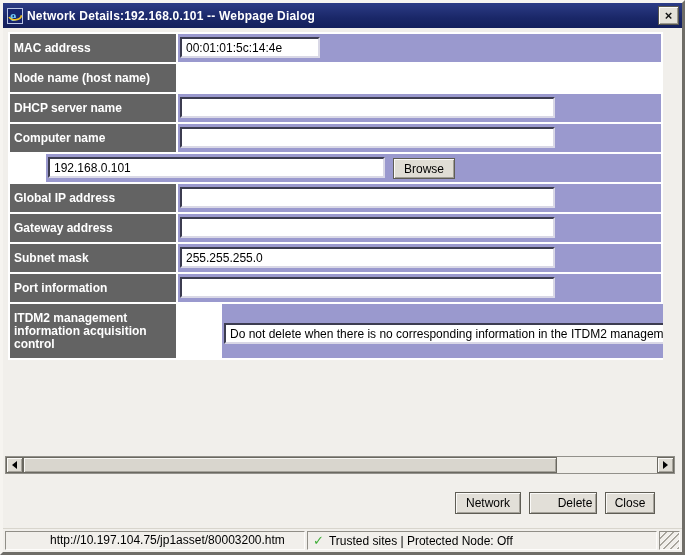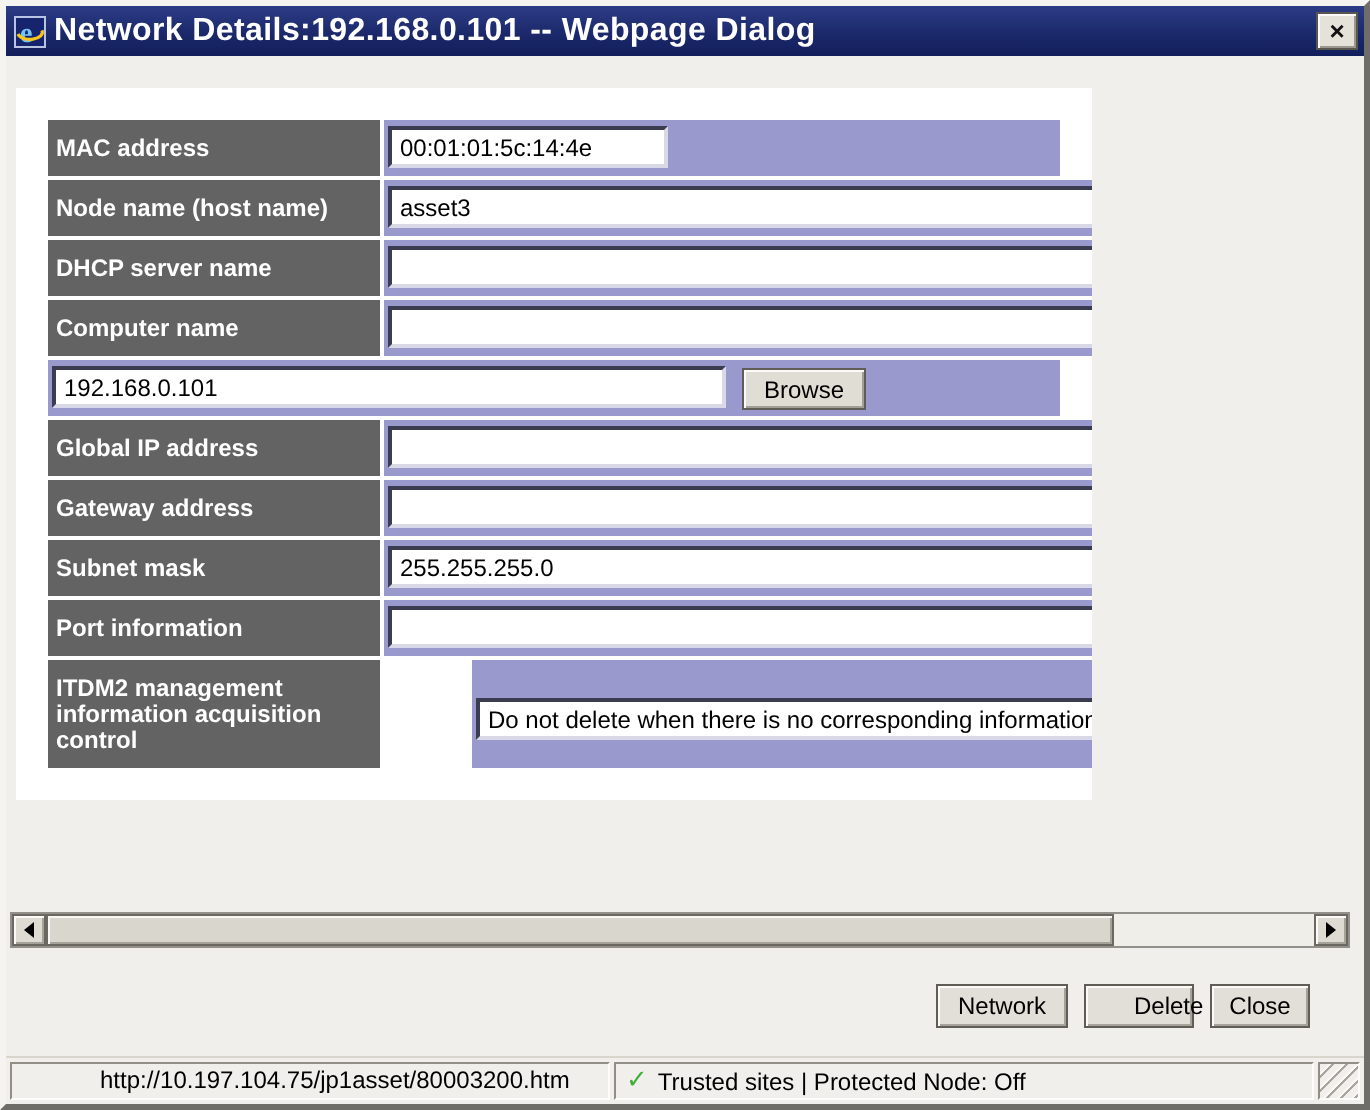--- a/index.html
+++ b/index.html
@@ -1,50 +1,50 @@
 <!DOCTYPE html>
 <html><head>
 <meta charset="utf-8">
 <style>
   html,body{margin:0;padding:0;}
   body{width:685px;height:555px;position:relative;font-family:"Liberation Sans",sans-serif;background:#c0c0c0;}
   .dialog{position:absolute;inset:0;background:#f1efeb;border:3px solid;border-color:#f6f4f0 #6f6d67 #6f6d67 #f6f4f0;box-sizing:border-box;}
   
   .titlebar{position:absolute;left:0;right:0;top:0;height:25px;background:linear-gradient(to bottom,#2c3c86 0%,#1a2768 60%,#131f5c 100%);display:flex;align-items:center;padding:0 3px;box-sizing:border-box;}
   .ie-icon{width:16px;height:16px;margin:0 4px 0 1px;flex:0 0 auto;}
-  .title-text{color:#fff;font-size:16px;font-weight:bold;white-space:nowrap;flex:1;letter-spacing:.2px;}
+  .title-text{color:#fff;font-size:12px;font-weight:bold;white-space:nowrap;flex:1;letter-spacing:.2px;}
   .close-btn{width:21px;height:19px;background:#e5e2da;border:1px solid #58564f;box-shadow:inset 1px 1px 0 #fbfaf8,inset -1px -1px 0 #9b9890;display:flex;align-items:center;justify-content:center;font-size:13px;font-weight:bold;color:#111;padding:0;cursor:default;font-family:"Liberation Sans",sans-serif;line-height:1;}
   
   .content{position:absolute;left:0;right:0;top:25px;bottom:24px;background:#f1efeb;overflow:hidden;}
-  .form-table{position:absolute;left:5px;top:16px;width:538px;background:#fff;padding:16px;box-sizing:border-box;overflow:hidden;}
+  .form-table{position:absolute;left:5px;top:4px;width:655px;background:#fff;padding:2px;box-sizing:border-box;overflow:hidden;}
   .row{display:flex;height:28px;margin-bottom:2px;}
   .row:last-child{margin-bottom:0;}
   .row.tall{height:54px;gap:44px;}
   .label-cell{flex:0 0 166px;background:#636363;color:#fff;font-size:12px;font-weight:bold;display:flex;align-items:center;padding:0 4px;box-sizing:border-box;margin-right:2px;line-height:13px;}
   .value-cell{flex:1;background:#9a99ce;position:relative;overflow:visible;}
   .txt{display:block;height:21px;box-sizing:border-box;border:2px solid;border-color:#3c3c50 #d9d8e6 #d9d8e6 #3c3c50;background:#fff;font-family:"Liberation Sans",sans-serif;font-size:12px;color:#000;padding:1px 4px;margin:3px 0 0 2px;}
   .w-short{width:140px;}
   .w-std{width:375px;}
   .w-ip{width:337px;}
   .w-wide{width:620px;}
   .tall .txt{margin-top:19px;}
-  .ip-flex{display:flex;align-items:flex-start;}
+  .ip-flex{display:flex;align-items:flex-start;margin-left:36px;}
   .browse-btn{margin:4px 0 0 8px;width:62px;height:21px;background:#e0ddd5;border:1px solid #5f5d55;box-shadow:inset 1px 1px 0 #fbfaf8,inset -1px -1px 0 #a19e96;font-family:"Liberation Sans",sans-serif;font-size:12px;color:#000;padding:0;}
   
   .hscroll{position:absolute;left:2px;top:428px;width:670px;height:18px;display:flex;border:1px solid #92908a;box-sizing:border-box;background:#efede8;}
   .sb-btn{flex:0 0 17px;height:100%;background:#dedbd3;border:1px solid #6a6860;box-shadow:inset 1px 1px 0 #fbfaf8,inset -1px -1px 0 #a5a29a;box-sizing:border-box;display:flex;align-items:center;justify-content:center;}
   .sb-track{flex:1;position:relative;background:#f0eee9;}
   .sb-thumb{position:absolute;left:0;top:0;height:100%;width:534px;background:#d9d6ce;border:1px solid #6a6860;box-shadow:inset 1px 1px 0 #f8f7f4,inset -1px -1px 0 #a5a29a;box-sizing:border-box;}
   .tri-left{width:0;height:0;border-top:4px solid transparent;border-bottom:4px solid transparent;border-right:5px solid #000;}
   .tri-right{width:0;height:0;border-top:4px solid transparent;border-bottom:4px solid transparent;border-left:5px solid #000;}
   
   .btn-row{position:absolute;top:464px;right:27px;display:flex;gap:8px;}
   .act-btn{height:22px;background:#e2dfd8;border:1px solid #5f5d55;box-shadow:inset 1px 1px 0 #fbfaf8,inset -1px -1px 0 #a5a29a;font-family:"Liberation Sans",sans-serif;font-size:12px;color:#000;padding:0;}
   .b-update{width:66px;}
-  .b-delete{width:55px;padding-left:24px;}
+  .b-delete{width:68px;padding-left:24px;}
   .b-close{width:50px;}
   
   .statusbar{position:absolute;left:0;right:0;bottom:0;height:24px;background:#f1efeb;border-top:1px solid #d8d5cd;box-sizing:border-box;}
   .panel{position:absolute;top:2px;height:19px;border:1px solid;border-color:#908e87 #fdfcfa #fdfcfa #908e87;box-sizing:border-box;font-size:12px;color:#000;line-height:16px;padding:0 5px;white-space:nowrap;overflow:hidden;background:#f1efeb;}
   .p-url{left:2px;width:300px;padding-left:44px;}
   .p-sec{left:304px;right:25px;display:flex;align-items:center;gap:5px;}
   .check{color:#3fae38;font-weight:bold;font-family:"DejaVu Sans",sans-serif;font-size:13px;line-height:1;}
   .p-grip{right:2px;width:21px;background:
     repeating-linear-gradient(135deg,transparent 0 3px,#f8f7f4 3px 4px,#a8a59d 4px 5px);}
 </style>
@@ -71,23 +71,20 @@
 
       <div class="row">
         <div class="label-cell">MAC address</div>
         <div class="value-cell">
           <input class="txt w-short" type="text" value="00:01:01:5c:14:4e" style="">
         </div>
       </div>
 
       <div class="row">
         <div class="label-cell">Node name (host name)</div>
-        <div class="value-cell">
-          <input class="txt w-std" type="text" value="asset3" style="">
-        </div>
       </div>
 
       <div class="row">
         <div class="label-cell">DHCP server name</div>
         <div class="value-cell">
           <input class="txt w-std" type="text" value="" style="">
         </div>
       </div>
 
       <div class="row">

